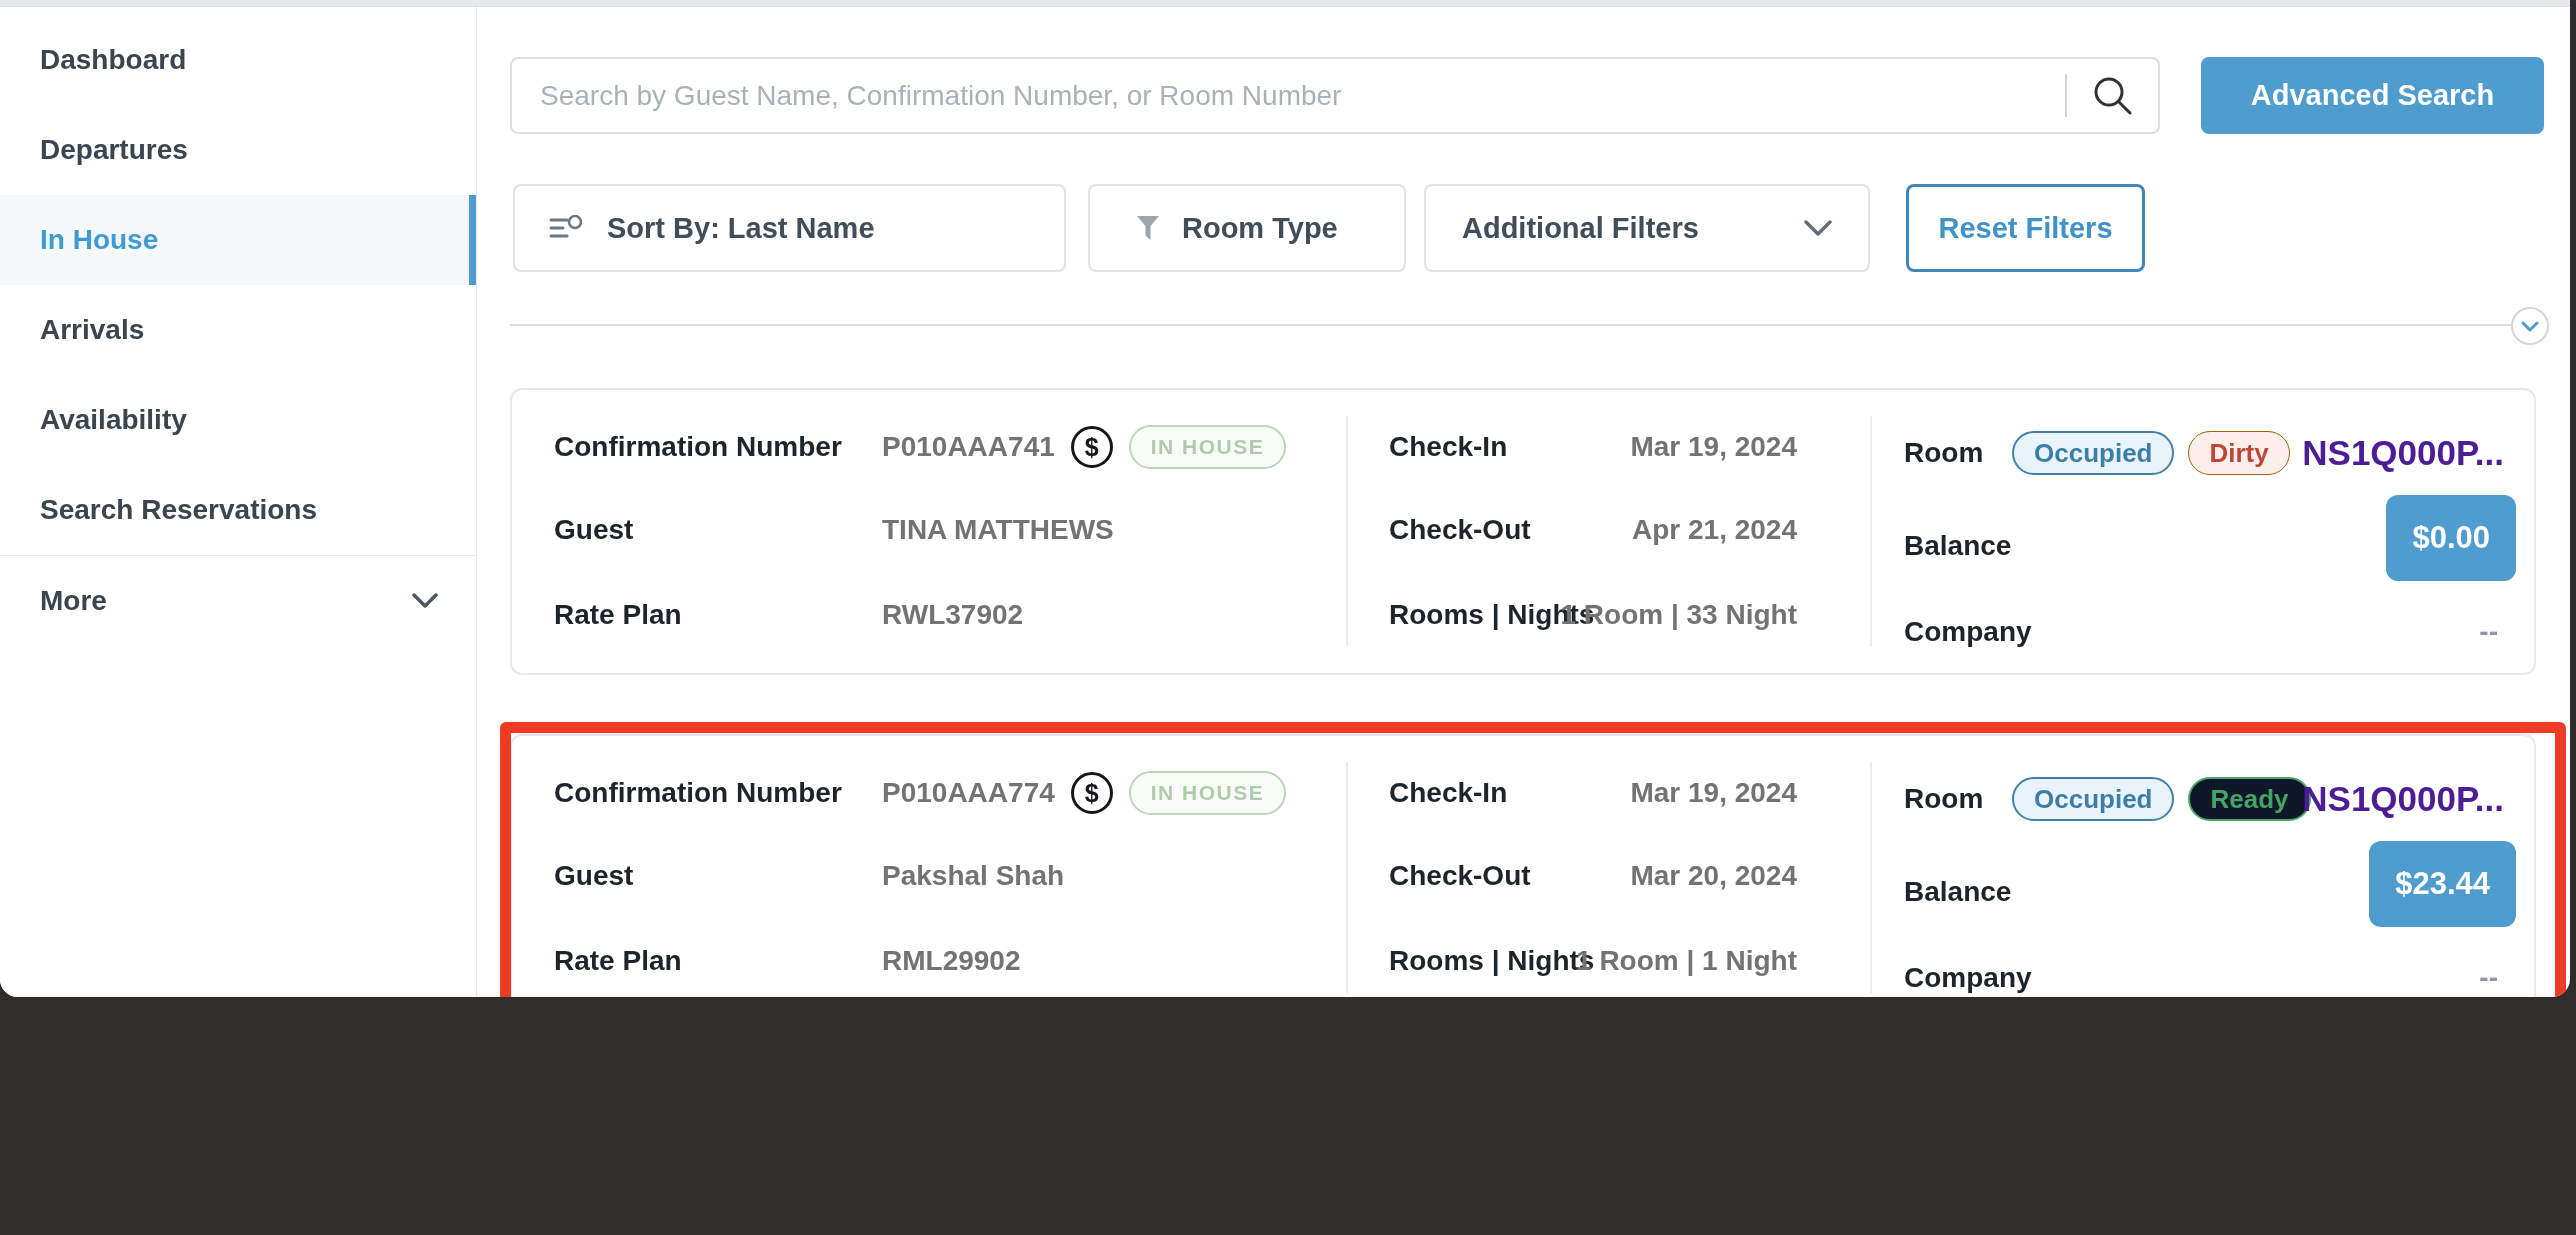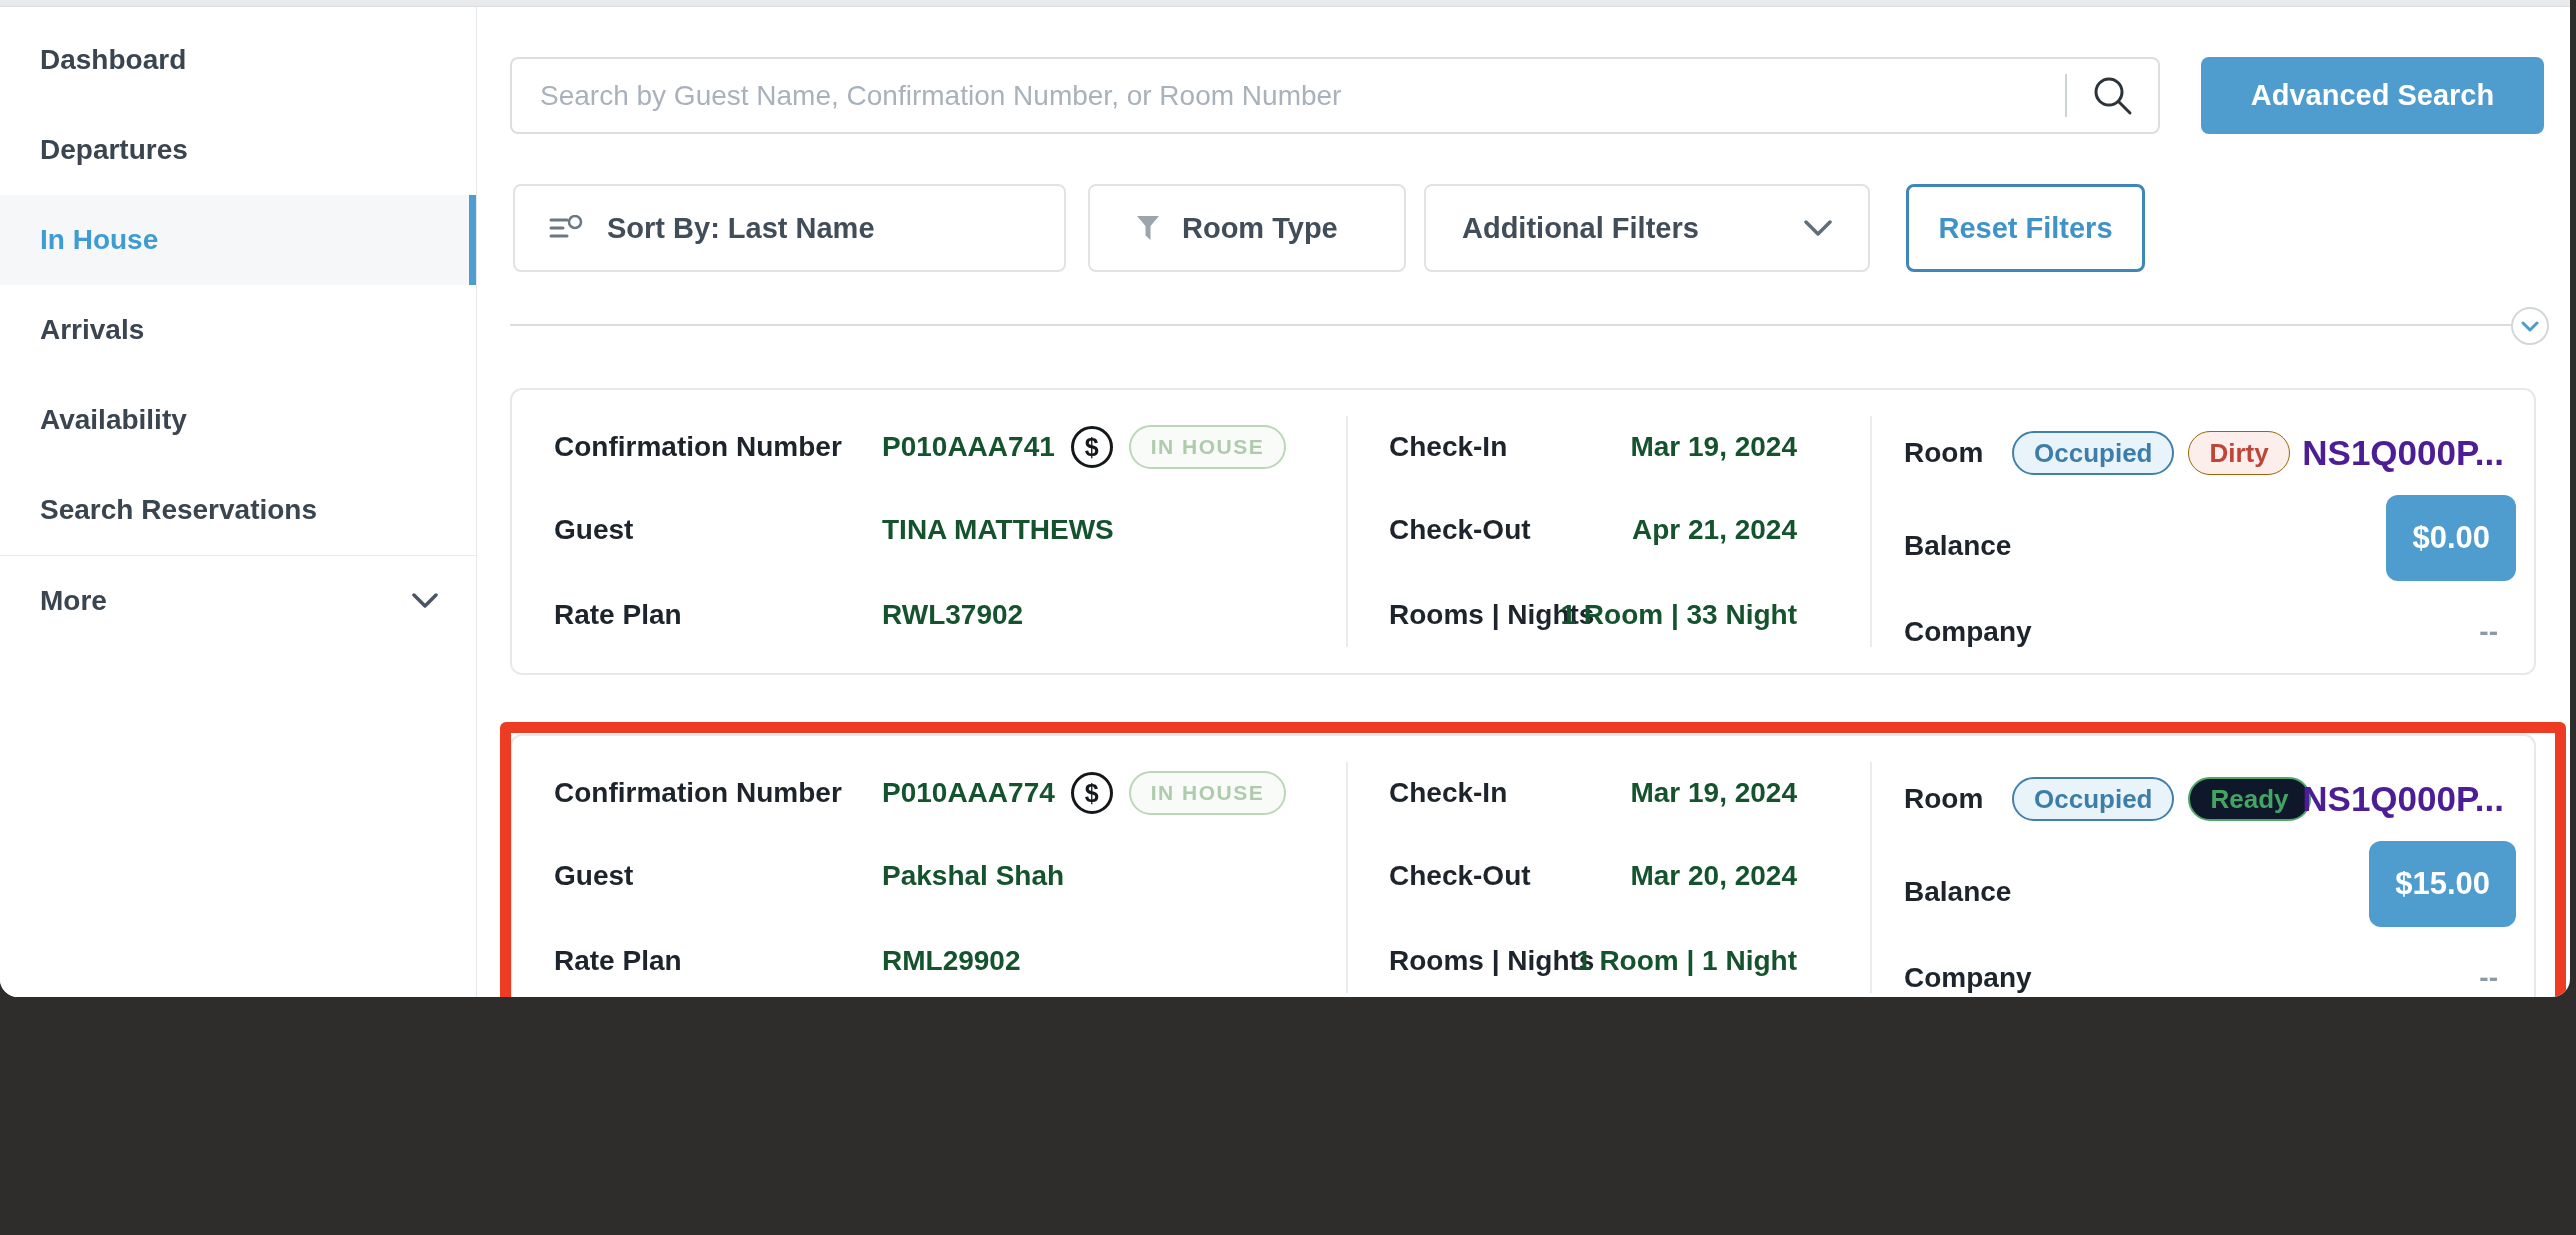--- a/index.html
+++ b/index.html
@@ -49,21 +49,21 @@
     border-radius:50%;background:#fff;display:flex;align-items:center;justify-content:center;cursor:pointer;}
 
   
   .card{position:absolute;left:510px;width:2026px;height:287px;background:#fff;
     border:2px solid #e6e8ea;border-radius:12px;box-sizing:border-box;}
   .card-1{top:388px;} .card-2{top:734px;}
   .vdiv{position:absolute;top:26px;bottom:26px;width:2px;background:#e9ebed;}
   .vd1{left:834px;} .vd2{left:1358px;}
   .crow{position:absolute;height:46px;display:flex;align-items:center;}
   .lbl{font-size:28px;font-weight:700;color:#1d242b;}
-  .val{font-size:28px;font-weight:700;color:#14532d;}
+  .val{font-size:28px;font-weight:700;color:#737373;}
   .c1-lbl{left:42px;} .c1-val{left:370px;}
   .c2-lbl{left:877px;} .c2-val{left:995px;width:290px;justify-content:flex-end;text-align:right;}
   .c3-lbl{left:1392px;}
   .r1{top:34px;} .r2{top:117px;} .r3{top:202px;}
   .r1c3{top:40px;} .r2c3{top:133px;} .r3c3{top:219px;}
   .conf-group{gap:16px;}
   .dollar-icon{width:42px;height:42px;border:3px solid #15181b;border-radius:50%;box-sizing:border-box;
     display:flex;align-items:center;justify-content:center;font-size:25px;font-weight:700;color:#15181b;cursor:pointer;}
   .pill{height:44px;display:flex;align-items:center;border-radius:24px;padding:0 20px;
     font-weight:700;box-sizing:border-box;}
@@ -229,21 +229,21 @@
     <div class="crow r3 c2-lbl lbl">Rooms | Nights</div>
     <div class="crow r3 c2-val val">1 Room | 1 Night</div>
 
     <div class="crow r1c3 c3-lbl lbl">Room</div>
     <div class="pills r1c3 crow">
       <span class="pill pill-occupied">Occupied</span>
       <span class="pill pill-ready">Ready</span>
     </div>
     <div class="crow r1c3 room-no">NS1Q000P...</div>
     <div class="crow r2c3 c3-lbl lbl">Balance</div>
-    <button class="balance-btn">$15.00</button>
+    <button class="balance-btn">$23.44</button>
     <div class="crow r3c3 c3-lbl lbl">Company</div>
     <div class="crow r3c3 company-val">--</div>
   </div>
 
   <div class="highlight-rect"></div>
 
   <div class="chat-icon">
     <svg width="76" height="40" viewBox="0 0 76 40">
       <rect x="12" y="10" width="16" height="13" rx="6" fill="#4fb0e8"></rect>
       <rect x="10" y="26" width="22" height="12" rx="6" fill="#4fb0e8"></rect>

